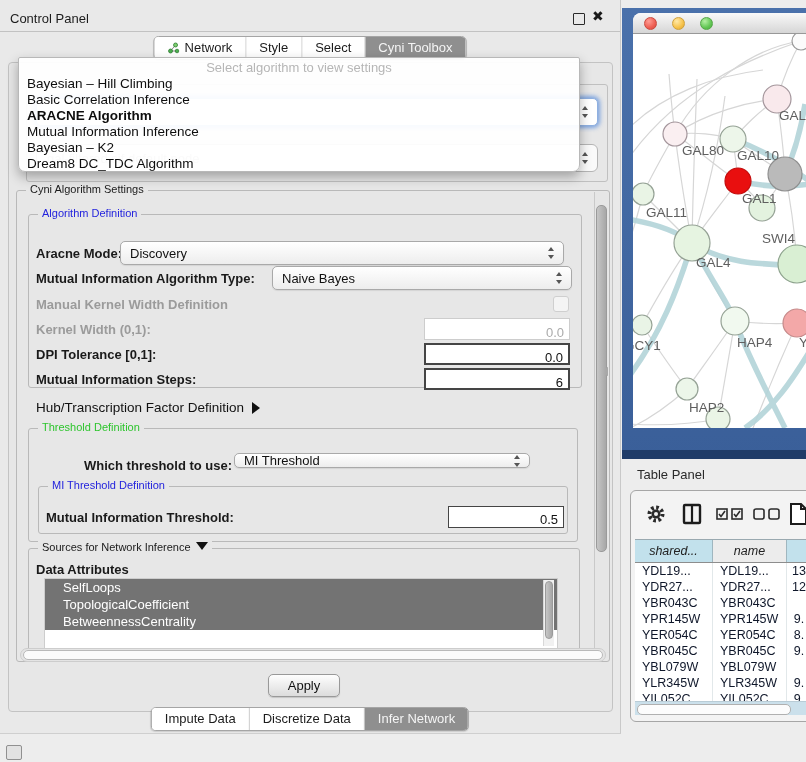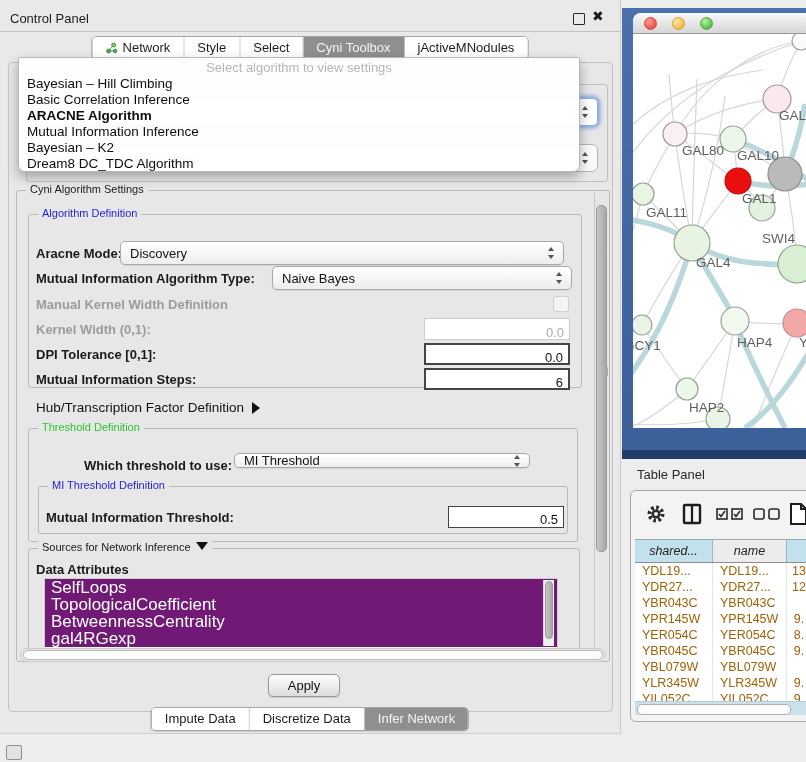--- a/index.html
+++ b/index.html
@@ -67,21 +67,21 @@
   .chk{position:absolute;width:14px;height:14px;background:#f4f4f4;border:1px solid #cfcfcf;border-radius:3px;}
 
   
   .vtrack{position:absolute;background:#e6e6e6;border-left:1px solid #c9c9c9;}
   .vthumb{position:absolute;background:linear-gradient(90deg,#c6c6c6,#a7a7a7);border-radius:5px;border:1px solid #9a9a9a;}
   .htrack{position:absolute;background:#e4e4e4;border:1px solid #cdcdcd;border-radius:7px;}
   .hthumb{position:absolute;background:#fbfbfb;border:1px solid #b9b9b9;border-radius:5px;}
 
   
   .srclist{left:44px;top:578px;width:512px;height:70px;background:#fff;border:1px solid #cdcdcd;overflow:hidden;}
-  .srcitem{height:17px;line-height:17px;padding-left:6px;font-size:17px;color:#fff;background:#701a75;}
+  .srcitem{height:17px;line-height:17px;padding-left:18px;font-size:13px;color:#fff;background:#737373;}
 
   .applybtn{left:268px;top:674px;width:70px;height:21px;border:1px solid #999;border-radius:5px;
             background:linear-gradient(#fefefe,#dcdcdc);font-size:13px;color:#111;
             display:flex;align-items:center;justify-content:center;box-shadow:0 1px 1px rgba(0,0,0,.15);}
 
   .hub-tri{display:inline-block;width:0;height:0;border-top:6px solid transparent;border-bottom:6px solid transparent;
            border-left:8px solid #111;margin-left:8px;vertical-align:-2px;}
   .down-tri{display:inline-block;width:0;height:0;border-left:6px solid transparent;border-right:6px solid transparent;
            border-top:8px solid #111;margin-left:5px;vertical-align:1px;}
 
@@ -109,21 +109,21 @@
   .tp-toolbar{position:absolute;left:0;top:0;width:176px;height:48px;}
   .tico{position:absolute;}
   .tbl{position:absolute;left:4px;top:48px;width:172px;}
   .tbl-head{display:flex;height:22px;border-top:1px solid #9aa9b0;border-bottom:1px solid #8d8d8d;}
   .th{box-sizing:border-box;border-right:1px solid #9fb6bf;font-size:12.5px;color:#222;
       display:flex;align-items:center;justify-content:center;font-style:italic;}
   .th.c0{width:78px;background:#c2e1ec;}
   .th.c1{width:74px;background:#ececec;}
   .th.c2{flex:1;background:#c2e1ec;border-right:none;}
   .tbl-body{height:140px;overflow:hidden;background:#fff;}
-  .tr{display:flex;height:16px;line-height:16px;font-size:12.5px;color:#a16207;}
+  .tr{display:flex;height:16px;line-height:16px;font-size:12.5px;color:#0f172a;}
   .td{box-sizing:border-box;border-right:1px solid #e2e8ea;overflow:hidden;white-space:nowrap;}
   .td.c0{width:78px;padding-left:7px;}
   .td.c1{width:74px;padding-left:7px;}
   .td.c2{flex:1;padding-left:4px;border-right:none;text-align:center;}
   .tp-hscroll{position:absolute;left:4px;top:210px;width:172px;height:13px;background:#cbe0eb;border-top:1px solid #b9ccd6;}
   .tp-hthumb{position:absolute;left:2px;top:1.5px;width:152px;height:9px;background:#fcfcfc;border:1px solid #b0b0b0;border-radius:5px;}
 </style>
 </head>
 <body>
 
@@ -148,23 +148,20 @@
         </div>
         <div class="seg">
           <span>Style</span>
         </div>
         <div class="seg">
           <span>Select</span>
         </div>
         <div class="seg sel">
           <span>Cyni Toolbox</span>
         </div>
-        <div class="seg">
-          <span>jActiveMNodules</span>
-        </div>
       </div>
 
     <div class="abs cp-content"></div>
 
     <div class="abs hfield"></div>
     <div class="abs hcombo1">
       <span class="steppers"></span>
     </div>
     <div class="abs hcombo2">
       <span>gal-filtered sif default node</span>
@@ -237,21 +234,20 @@
 
     <div class="abs fset" style="left:28px;top:548px;width:550px;height:104px;"></div>
     <div class="legend" style="left:38px;top:541px;color:#1a1a1a;">
       <span>Sources for Network Inference</span><span class="down-tri"></span>
     </div>
     <div class="flabel" style="left:36px;top:562px;">Data Attributes</div>
     <div class="abs srclist" id="src-list">
         <div class="srcitem">SelfLoops</div>
         <div class="srcitem">TopologicalCoefficient</div>
         <div class="srcitem">BetweennessCentrality</div>
-        <div class="srcitem">gal4RGexp</div>
       </div>
     <div class="vtrack" style="left:543px;top:580px;width:10px;height:66px;background:#f1f1f1;border-left:1px solid #d8d8d8;">
       <div class="vthumb" style="left:1px;top:1px;width:6px;height:56px;"></div>
     </div>
 
     <div class="htrack" style="left:20px;top:648px;width:584px;height:12px;">
       <div class="hthumb" style="left:2px;top:1px;width:578px;height:8px;"></div>
     </div>
 
     <div class="abs applybtn">Apply</div>

